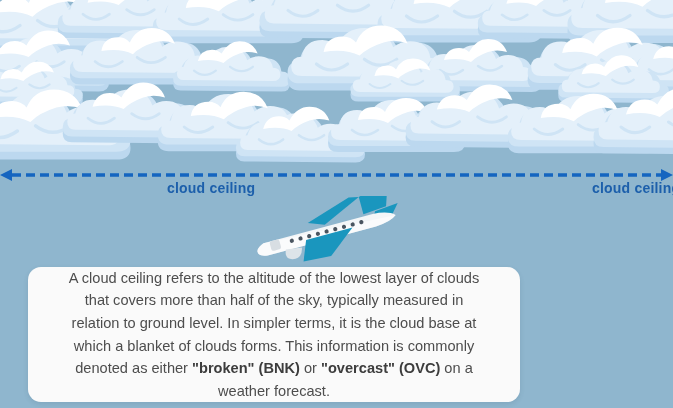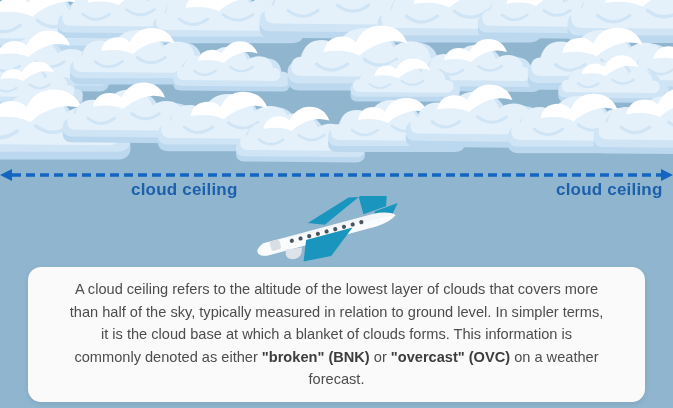--- a/index.html
+++ b/index.html
@@ -43,45 +43,46 @@
     left: 0;
     top: 168px;
     width: 673px;
     height: 14px;
   }
   .ceiling-line svg { display: block; }
 
   .ceiling-label {
     position: absolute;
     top: 180px;
-    font-size: 17px;
+    font-size: 14px;
     font-weight: bold;
     color: #1c5fab;
     letter-spacing: 0.2px;
     white-space: nowrap;
+    margin-left: 36px;
   }
   .ceiling-label.left  { left: 131px; }
   .ceiling-label.right { left: 556px; }
 
   
   .plane {
     position: absolute;
     left: 248px;
     top: 196px;
     width: 160px;
     height: 66px;
   }
   .plane svg { display: block; }
 
   
   .text-card {
     position: absolute;
     left: 28px;
     top: 267px;
-    width: 617px;
+    width: 492px;
     height: 135px;
     box-sizing: border-box;
     background: #fafafa;
     border-radius: 13px;
     box-shadow: 0 2px 5px rgba(40,70,95,0.13);
     display: flex;
     align-items: center;
     justify-content: center;
     padding: 10px 40px;
   }

